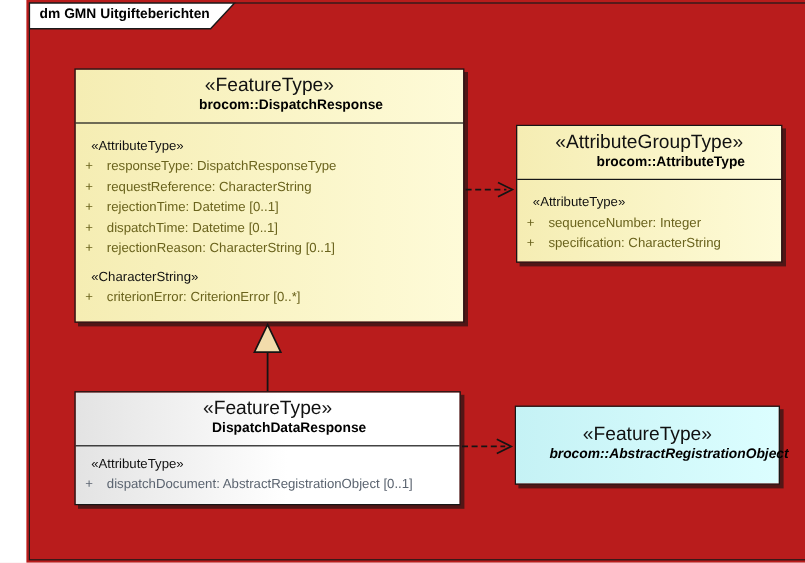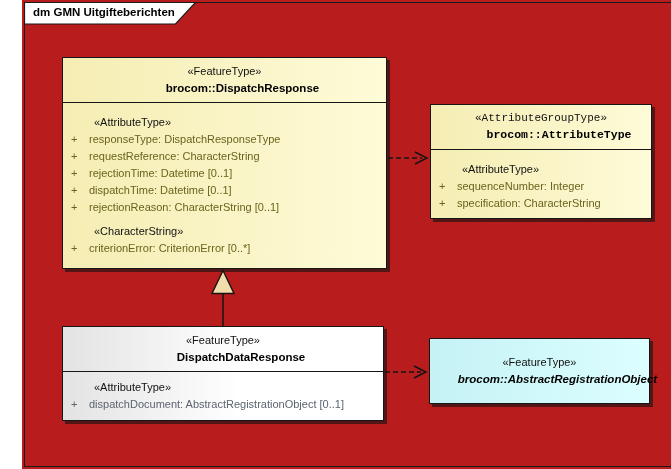--- a/index.html
+++ b/index.html
@@ -22,27 +22,27 @@
   }
   .fill-yellow { background:linear-gradient(90deg, var(--c_yellow_l,#f5edb3) 0%, var(--c_yellow_r,#fefbd8) 100%); }
   .fill-white  { background:linear-gradient(90deg, #e3e3e3 0%, #ffffff 55%); }
   .fill-cyan   { background:linear-gradient(90deg, var(--c_cyan_l,#c5f2f5) 0%, var(--c_cyan_r,#dcfeff) 100%); }
 
   .class-header {
     display:flex; flex-direction:column; justify-content:center; align-items:center;
     text-align:center; gap:1px;
   }
   .has-divider { border-bottom:1.5px solid #161616; }
-  .stereo-line { font-size:11px; color:#111; line-height:15px; white-space:nowrap; }
+  .stereo-line { font-size:16px; color:#111; line-height:15px; white-space:nowrap; }
   .name-line   { font-size:11.5px; font-weight:bold; color:#000; line-height:16px; white-space:nowrap;padding-left:36px; }
   .italic      { font-style:italic; }
 
   .class-body { position:relative; padding-top:11px; }
   .row { position:relative; height:17px; line-height:17px; font-size:11px; white-space:nowrap; }
-  .stereo-row { padding-left:31px; color:#111; }
+  .stereo-row { padding-left:13px; color:#111; }
   .attr-row { padding-left:26px; }
   .vis { position:absolute; left:8px; top:0; }
   .sect-gap { height:7px; }
   .olive-attrs .attr-row, .olive-attrs .vis { color:var(--attr_olive,#6a631d); }
   .gray-attrs  .attr-row, .gray-attrs  .vis { color:var(--attr_gray,#5b6470); }
 
   .connectors { position:absolute; left:0; top:0; pointer-events:none; }
 </style>
 </head>
 <body>
@@ -87,21 +87,21 @@
       <div class="sect-gap"></div>
       <div class="row stereo-row">«CharacterString»</div>
       <div class="row attr-row">
         <span class="vis">+</span>
         <span>criterionError: CriterionError [0..*]</span>
       </div>
     </div>
   </div>
 
   <div class="uml-class fill-yellow olive-attrs" style="left:408px; top:104px; width:222px; height:115px;">
-    <div class="class-header has-divider" style="height:45px;font-family:Liberation Mono, monospace;">
+    <div class="class-header has-divider" style="height:45px;">
       <div class="stereo-line">«AttributeGroupType»</div>
       <div class="name-line">brocom::AttributeType</div>
     </div>
     <div class="class-body">
       <div class="row stereo-row">«AttributeType»</div>
       <div class="row attr-row">
         <span class="vis">+</span>
         <span>sequenceNumber: Integer</span>
       </div>
       <div class="row attr-row">

